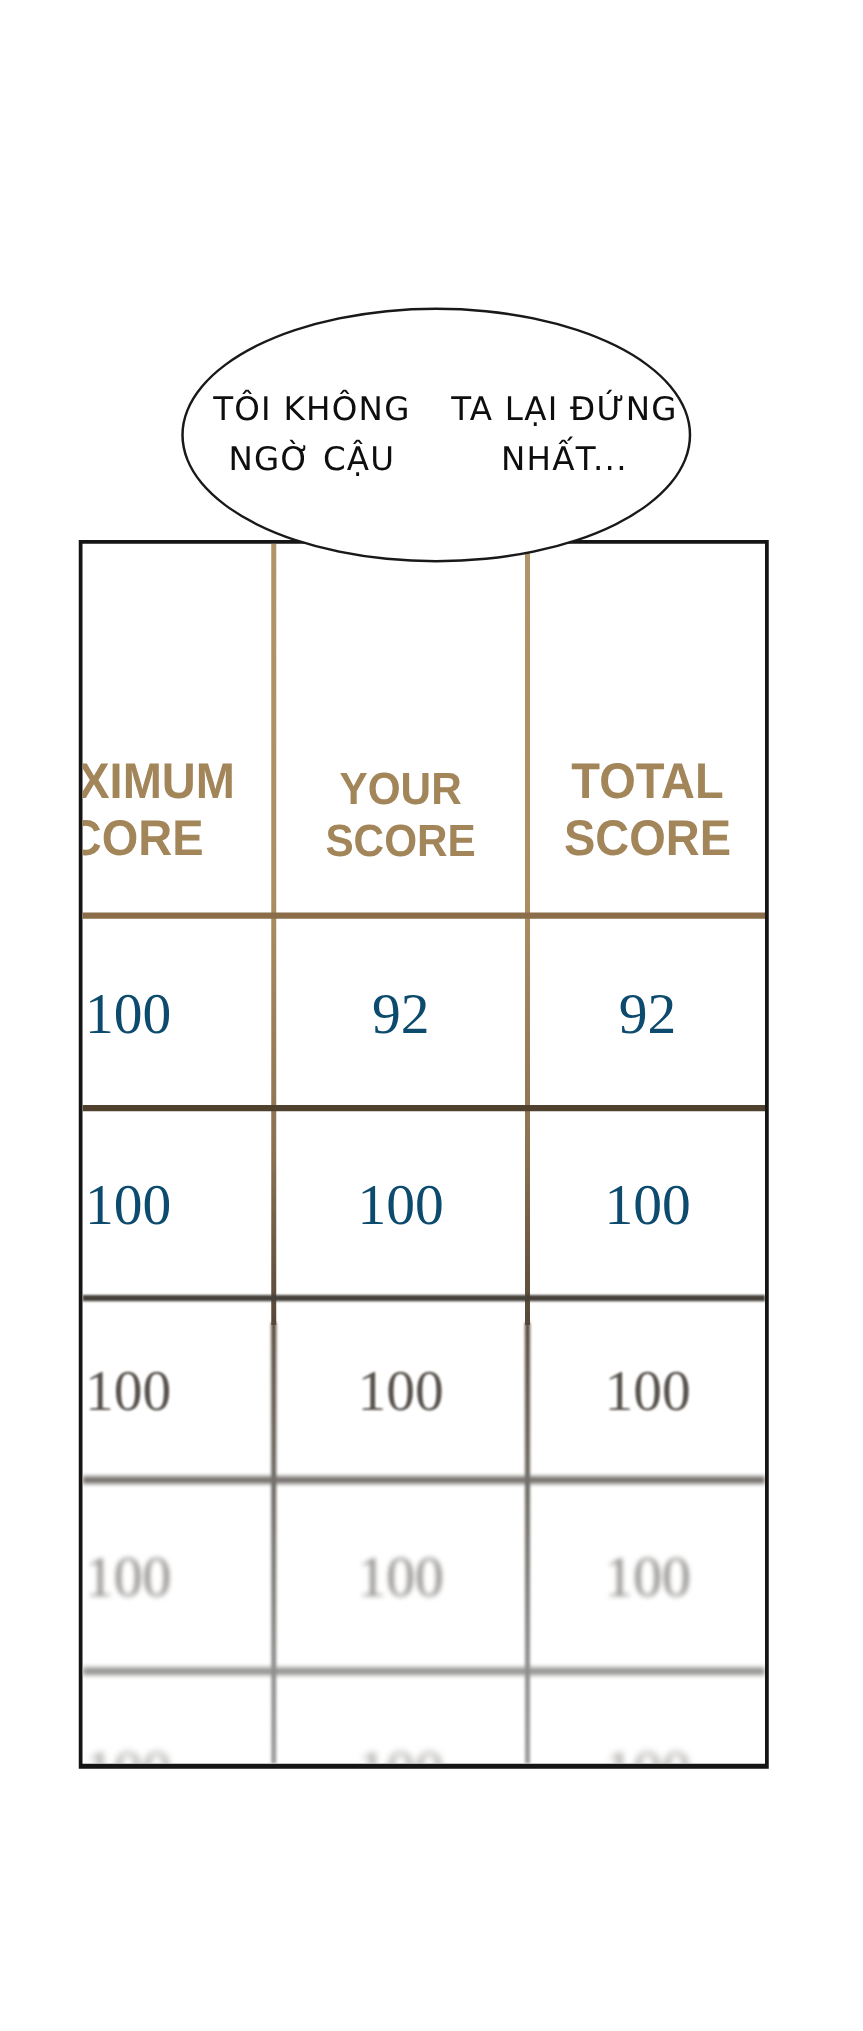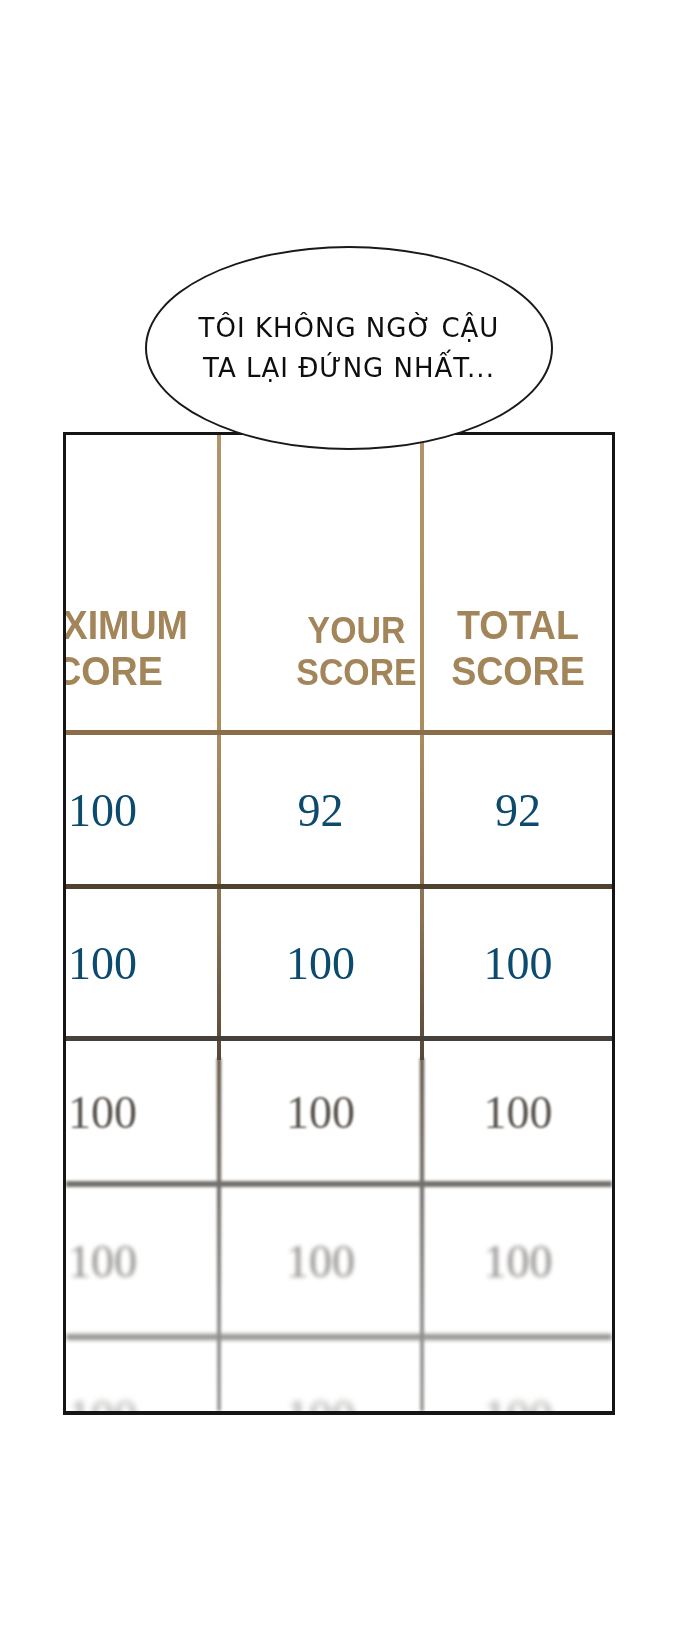--- a/index.html
+++ b/index.html
@@ -30,21 +30,21 @@
   .h2{top:449px;height:5px;background:#50412f;}
   .h3{top:601px;height:5px;background:#45403a;filter:blur(0.7px);}
   .h4{top:746px;height:6px;background:#73706c;filter:blur(1.8px);}
   .h5{top:899px;height:6px;background:#8f8f8d;filter:blur(2.2px);}
 
   
   .thead{position:absolute;left:0;top:0;width:546px;height:295px;}
   .hcell{position:absolute;bottom:36px;text-align:center;
     color:#a3855a;font-weight:bold;}
   .hc1{left:-120px;width:300px;font-size:40px;line-height:46px;}
-  .hc2{left:155px;width:199px;font-size:36px;line-height:42px;margin-left:36px;}
+  .hc2{left:155px;width:199px;font-size:36px;line-height:42px;}
   .hc3{left:358px;width:188px;font-size:40px;line-height:46px;}
   .hcell div{transform:scaleX(0.94);}
 
   
   .trow{position:absolute;left:0;width:546px;}
   .r1{top:298px;height:154px;} .r2{top:452px;height:153px;}
   .r3{top:605px;height:145px;} .r4{top:750px;height:153px;}
   .r5{top:903px;height:73px;}
   .cell{position:absolute;top:0;height:100%;display:flex;align-items:center;
     font-family:"Liberation Serif",serif;font-size:46px;color:#0c4a6e;}
@@ -52,21 +52,21 @@
   .c2{left:155px;width:199px;justify-content:center;}
   .c3{left:358px;width:188px;justify-content:center;}
   .r1 .c3,.r2 .c3{filter:blur(0.6px);}
   .r3 .cell{color:#57524c;filter:blur(1px);}
   .r4 .cell{color:#908e8b;filter:blur(2.2px);}
   .r5 .cell{color:#a6a4a1;filter:blur(3px);height:auto;top:52px;align-items:flex-start;}
 
   
   .bubble{
     position:absolute;background:#ffffff;border:2.5px solid #191919;
-    border-radius:50%;z-index:5;display:flex;flex-direction:column;
+    border-radius:50%;z-index:5;display:flex;
     align-items:center;justify-content:center;text-align:center;
     font-family:"DejaVu Sans",sans-serif;color:#0e0e0e;
   }
   .bubble-top{left:145px;top:246px;width:404px;height:200px;
     font-size:26px;line-height:40px;letter-spacing:1px;}
   .bubble-bottom{left:160px;top:1397px;width:365px;height:208px;
     font-size:25px;line-height:40px;letter-spacing:1px;}
 </style>
 </head>
 <body>

